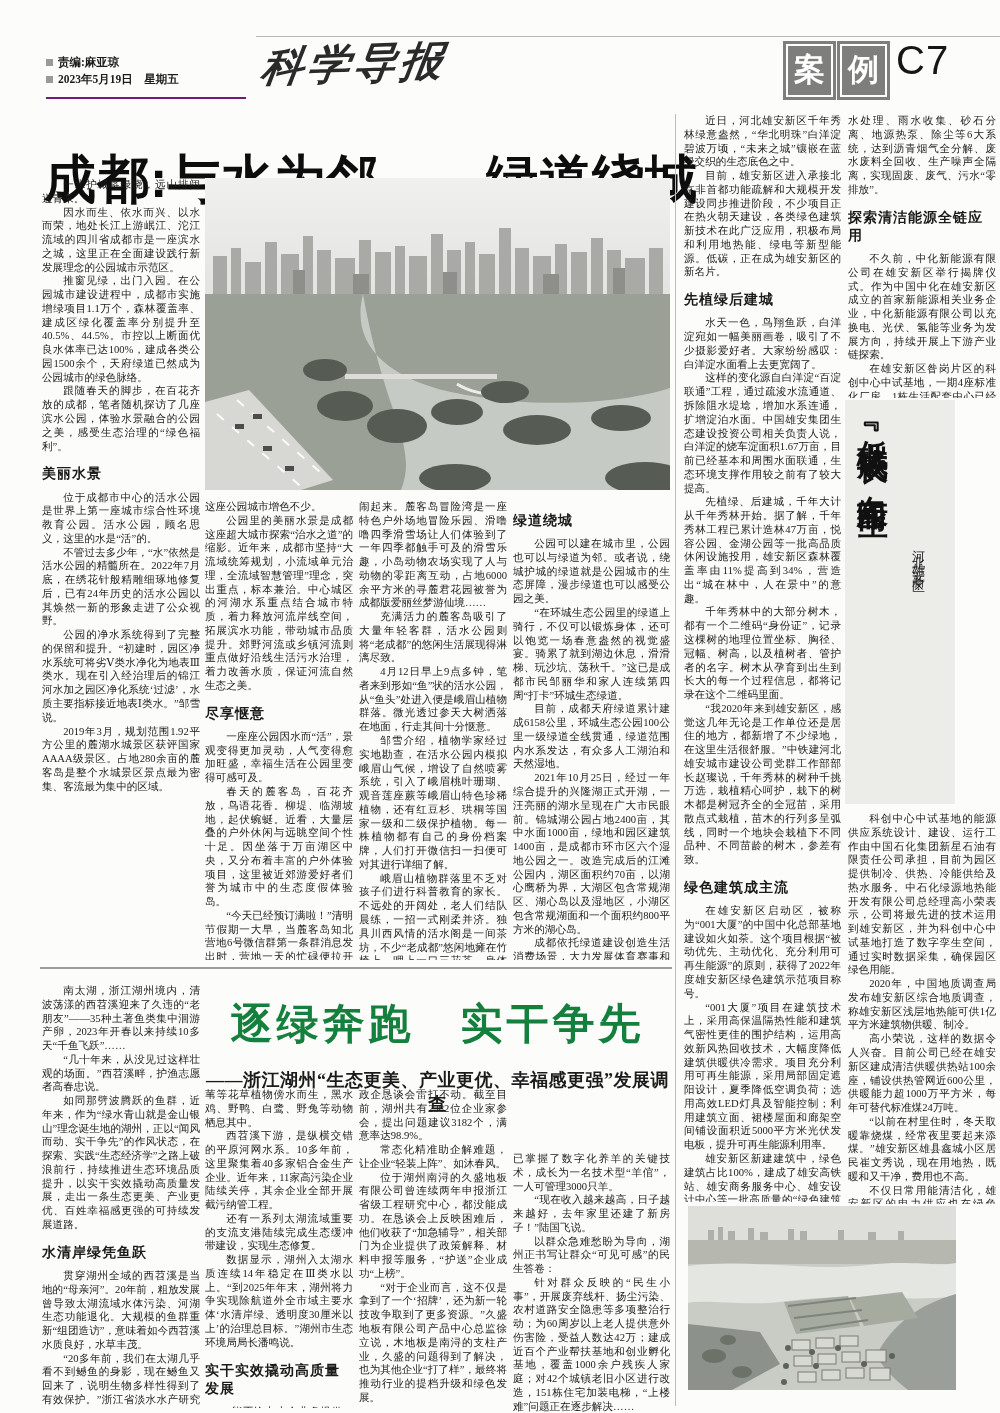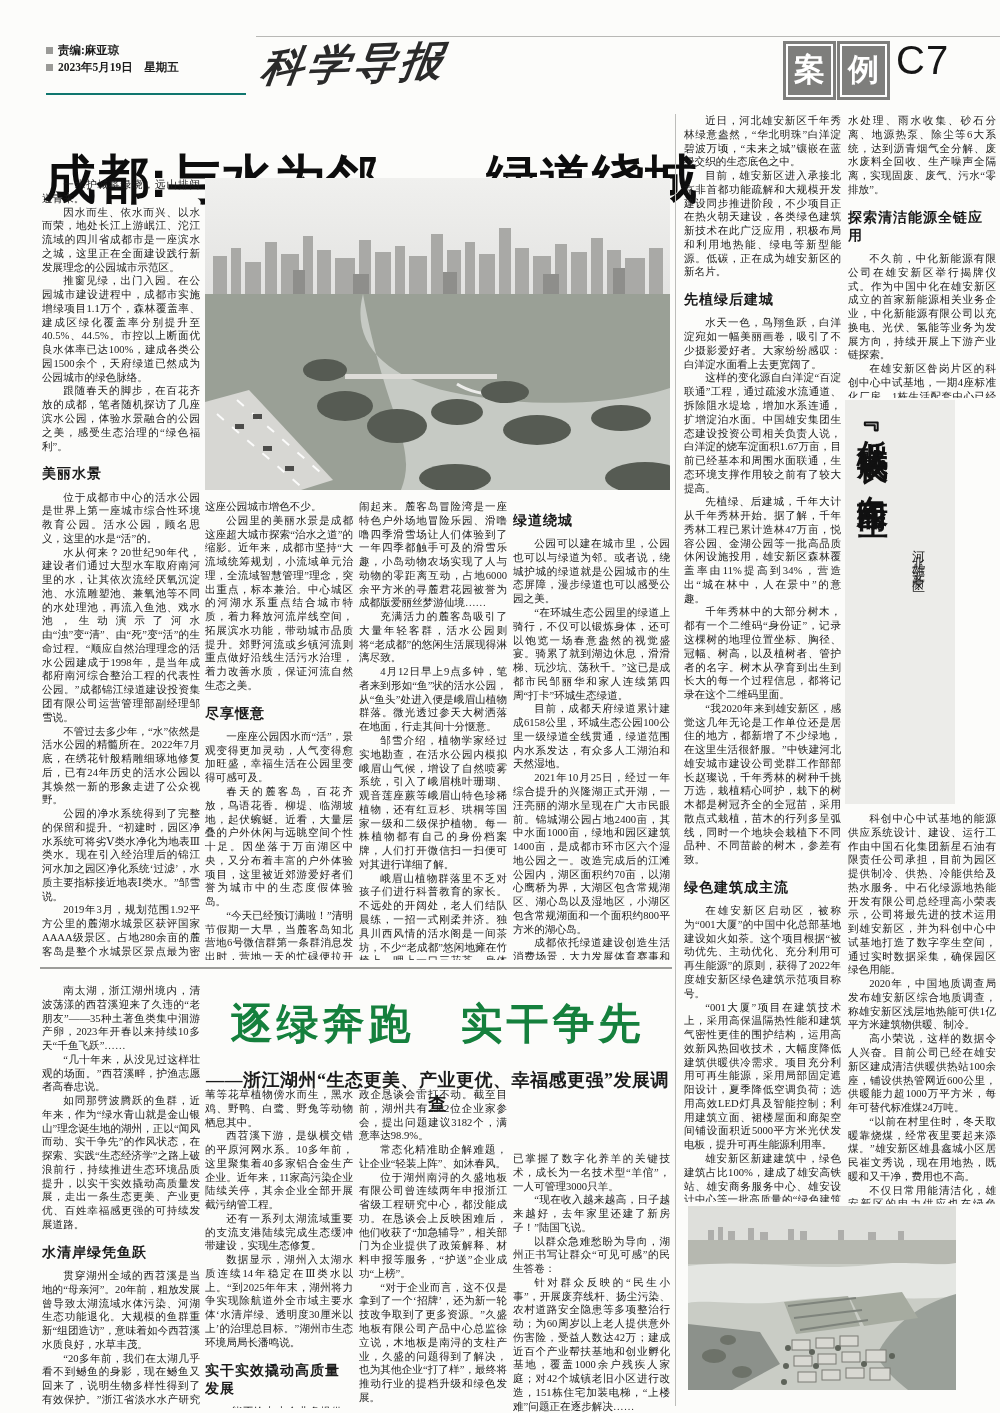--- a/index.html
+++ b/index.html
@@ -1,20 +1,20 @@
 <!DOCTYPE html>
 <html><head>
 <meta charset="utf-8">
 <style>
   html,body{margin:0;padding:0;background:#e8e8e6;}
   .page{position:relative;width:1000px;height:1413px;margin:0 auto;background:#fcfcfa;
         font-family:"Liberation Serif","DejaVu Serif",serif;color:#1b1b1b;overflow:hidden;}
   
   .top-rule{position:absolute;left:256px;top:36px;width:744px;height:1px;background:#b8b8b5;}
-  .editor-box{position:absolute;left:46px;top:42px;width:200px;border-bottom:2px solid #0f766e;padding-bottom:16px;}
+  .editor-box{position:absolute;left:46px;top:54px;width:200px;border-bottom:2px solid #701a75;padding-bottom:8px;}
   .editor-box .line{display:flex;align-items:center;font-size:11.5px;font-weight:bold;line-height:1.5;}
   .sq{display:inline-block;width:7px;height:7px;background:#9a9a97;margin-right:5px;flex:0 0 auto;}
   .masthead{position:absolute;left:262px;top:36px;font-size:42px;font-weight:bold;font-style:italic;
             letter-spacing:4px;transform:skewX(-10deg) rotate(-2deg);color:#2a2a2a;
             font-family:"Liberation Serif",serif;}
   .section-badges{position:absolute;left:786px;top:44px;display:flex;gap:7px;}
   .sec-box{width:43px;height:49px;background:#7e7e7c;color:#fff;text-align:center;
            font:bold 31px/47px "Liberation Sans","DejaVu Sans",sans-serif;
            border:2px solid #fff;box-shadow:0 0 0 3px #7e7e7c;}
   .page-no{position:absolute;left:896px;top:38px;font-size:40px;font-weight:500;color:#161616;
@@ -82,21 +82,20 @@
 
   <h1 class="a1-headline">成都:与水为邻　　绿道绕城</h1>
 
   <div class="col a1c1">
       <p class="para">一水护城将绿绕，远山排闼送青来。</p>
       <p class="para">因水而生、依水而兴、以水而荣，地处长江上游岷江、沱江流域的四川省成都市是一座滨水之城，这里正在全面建设践行新发展理念的公园城市示范区。</p>
       <p class="para">推窗见绿，出门入园。在公园城市建设进程中，成都市实施增绿项目1.1万个，森林覆盖率、建成区绿化覆盖率分别提升至40.5%、44.5%。市控以上断面优良水体率已达100%，建成各类公园1500余个，天府绿道已然成为公园城市的绿色脉络。</p>
       <p class="para">跟随春天的脚步，在百花齐放的成都，笔者随机探访了几座滨水公园，体验水景融合的公园之美，感受生态治理的“绿色福利”。</p>
       <h3 class="subhead">美丽水景</h3>
       <p class="para">位于成都市中心的活水公园是世界上第一座城市综合性环境教育公园。活水公园，顾名思义，这里的水是“活”的。</p>
-      <p class="para">水从何来？20世纪90年代，建设者们通过大型水车取府南河里的水，让其依次流经厌氧沉淀池、水流雕塑池、兼氧池等不同的水处理池，再流入鱼池、戏水池，生动演示了河水由“浊”变“清”、由“死”变“活”的生命过程。“顺应自然治理理念的活水公园建成于1998年，是当年成都府南河综合整治工程的代表性公园。”成都锦江绿道建设投资集团有限公司运营管理部副经理邹雪说。</p>
       <p class="para">不管过去多少年，“水”依然是活水公园的精髓所在。2022年7月底，在绣花针般精雕细琢地修复后，已有24年历史的活水公园以其焕然一新的形象走进了公众视野。</p>
       <p class="para">公园的净水系统得到了完整的保留和提升。“初建时，园区净水系统可将劣Ⅴ类水净化为地表Ⅲ类水。现在引入经治理后的锦江河水加之园区净化系统‘过滤’，水质主要指标接近地表Ⅰ类水。”邹雪说。</p>
       <p class="para">2019年3月，规划范围1.92平方公里的麓湖水城景区获评国家AAAA级景区。占地280余亩的麓客岛是整个水城景区景点最为密集、客流最为集中的区域。</p>
     </div>
 
   <div class="photo-frame photo1">
     <svg viewBox="0 0 465 312" preserveAspectRatio="none">
       <defs>
         <linearGradient id="sky1" x1="0" y1="0" x2="0" y2="1">
           <stop offset="0" stop-color="#f0f0ee"></stop>

